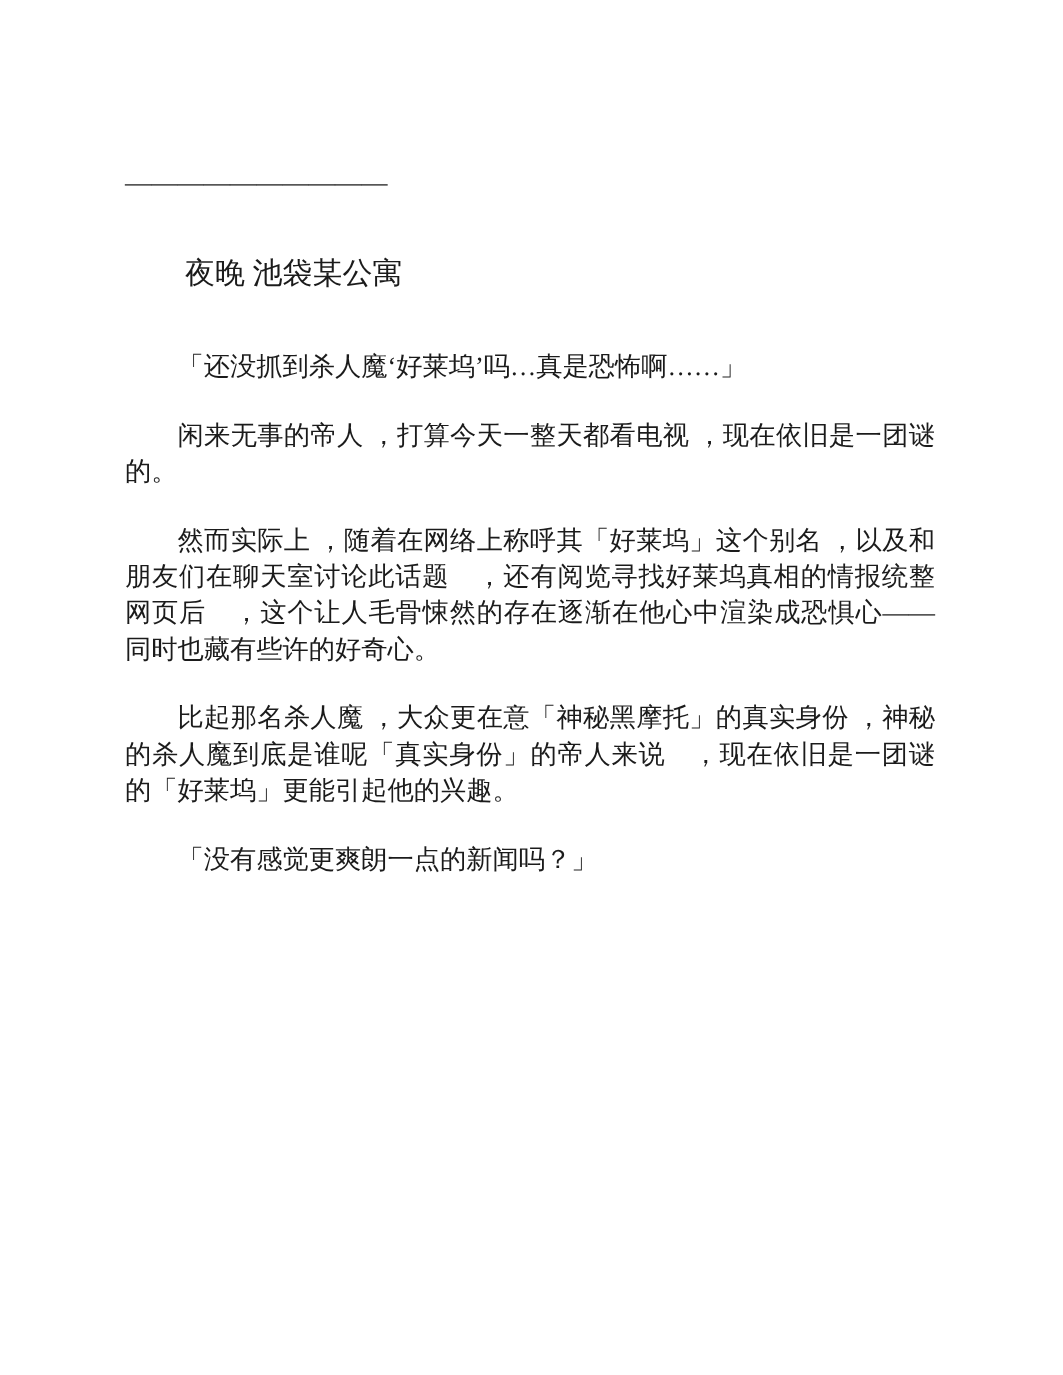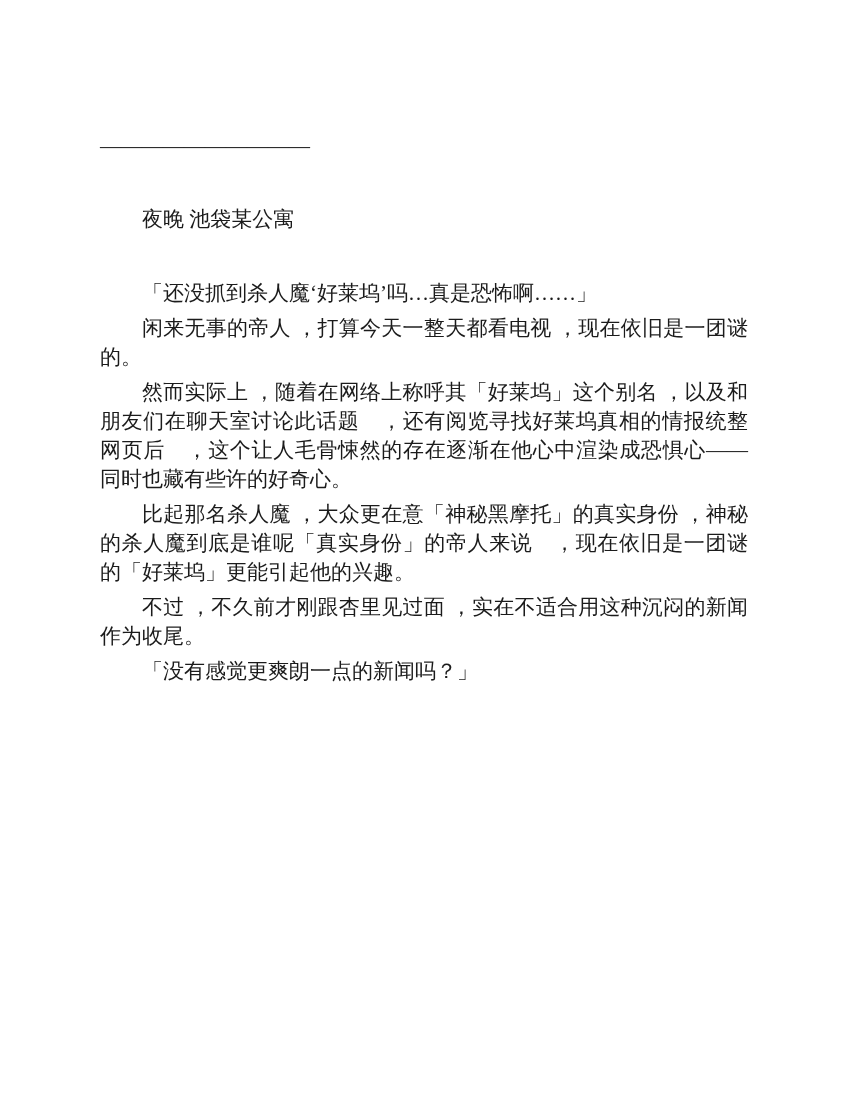--- a/index.html
+++ b/index.html
@@ -22,36 +22,35 @@
     line-height: 29px;
     color: #1b1b1b;
     text-align: justify;
   }
   .divider {
     white-space: nowrap;
     letter-spacing: 0;
     margin: 0;
   }
   .scene-heading {
-    font-size: 21px;
+    font-size: 24px;
     font-weight: normal;
     margin: 44px 0 45px 0;
     padding-left: 2em;
     text-align: left;
   }
   .page p {
-    margin: 6px 0;
+    margin: 26px 0;
     text-indent: 2em;
   }
 </style>
 </head>
 <body>
 
 <div class="page">
   <div class="divider">——————————</div>
   <h2 class="scene-heading">夜晚 池袋某公寓</h2>
   <p>「还没抓到杀人魔‘好莱坞’吗…真是恐怖啊……」</p>
   <p>闲来无事的帝人 ，打算今天一整天都看电视 ，现在依旧是一团谜的。</p>
   <p>然而实际上 ，随着在网络上称呼其「好莱坞」这个别名 ，以及和朋友们在聊天室讨论此话题　，还有阅览寻找好莱坞真相的情报统整网页后　，这个让人毛骨悚然的存在逐渐在他心中渲染成恐惧心——同时也藏有些许的好奇心。</p>
   <p>比起那名杀人魔 ，大众更在意「神秘黑摩托」的真实身份 ，神秘的杀人魔到底是谁呢「真实身份」的帝人来说　，现在依旧是一团谜的「好莱坞」更能引起他的兴趣。</p>
-  <p>不过 ，不久前才刚跟杏里见过面 ，实在不适合用这种沉闷的新闻作为收尾。</p>
   <p>「没有感觉更爽朗一点的新闻吗？」</p>
 </div>
 
 </body></html>

